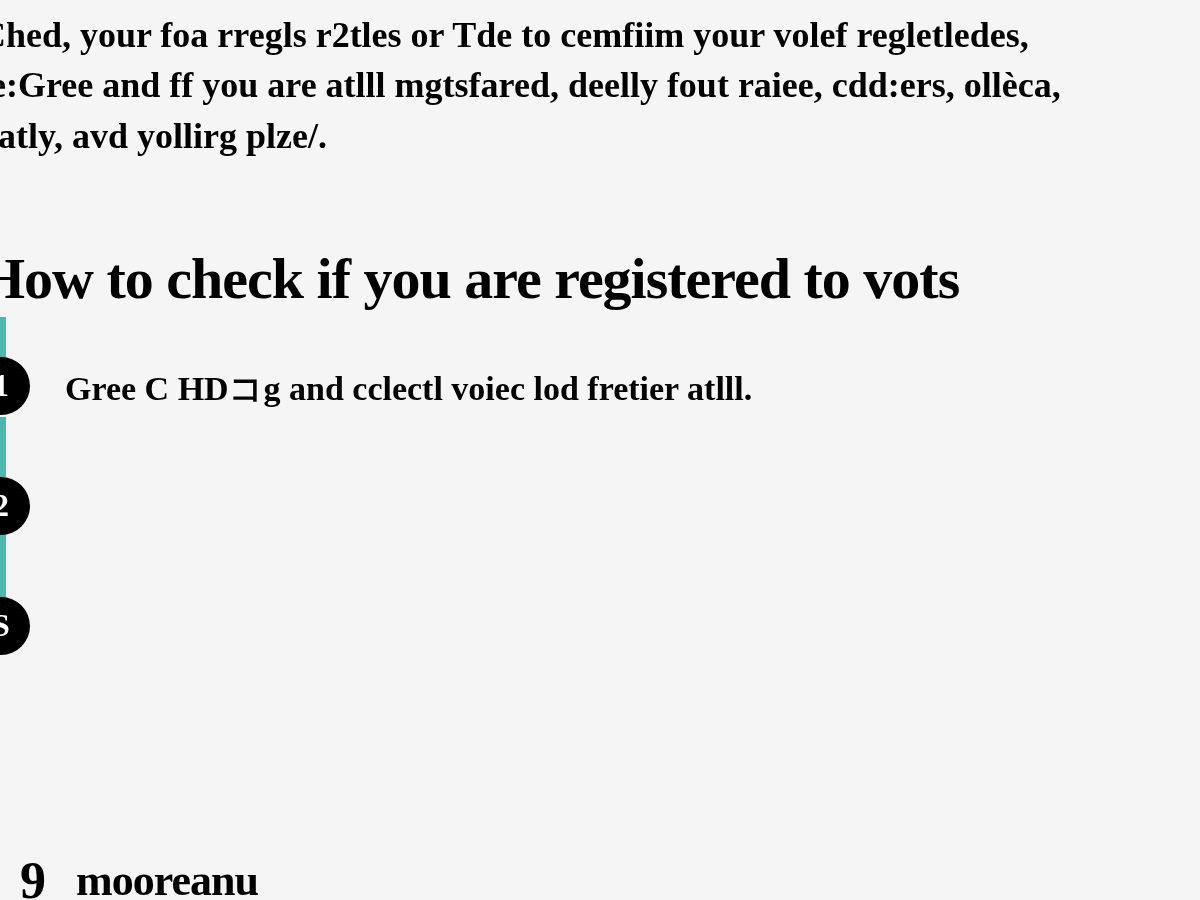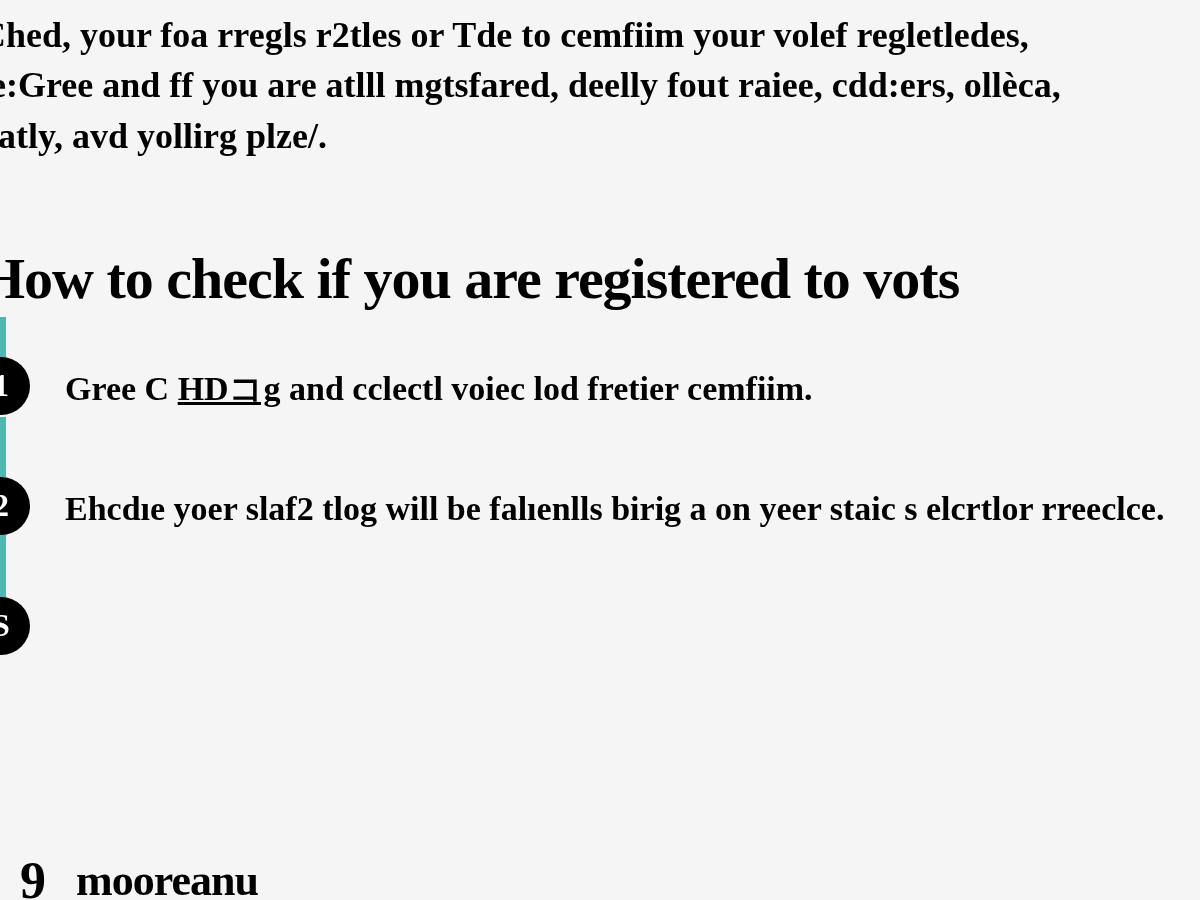--- a/index.html
+++ b/index.html
@@ -83,21 +83,20 @@
     }
     .step-text {
       font-size: 34px;
       font-weight: 600;
       color: #000;
       margin-left: 35px;
       line-height: 1.4;
       padding-top: 8px;
     }
     .link-text {
-      text-decoration: underline;
     }
     .footer-section {
       position: absolute;
       left: 20px;
       bottom: -10px;
       display: flex;
       align-items: center;
     }
     .footer-number {
       font-size: 52px;
@@ -121,27 +120,26 @@
   <h2 class="heading">How to check if you are registered to vots</h2>
 
   <div class="steps">
     <div class="connector connector-top"></div>
     <div class="connector connector-1"></div>
     <div class="connector connector-2"></div>
 
     <div class="step">
       <div class="step-number">1</div>
       <div class="step-text">
-        <span>Gree C </span><span class="link-text">HDコg</span><span> and cclectl voiec lod fretier cemfiim.</span>
+        <span>Gree C </span><span class="link-text">HDコg</span><span> and cclectl voiec lod fretier atlll.</span>
       </div>
     </div>
 
     <div class="step">
       <div class="step-number">2</div>
-      <div class="step-text">Ehcdıe yoer slaf2 tlog will be falıenlls birig a on yeer staic s elcrtlor rreeclce.</div>
     </div>
 
     <div class="step">
       <div class="step-number">S</div>
     </div>
   </div>
 </div>
 
 <div class="footer-section">
   <span class="footer-number">9</span>

